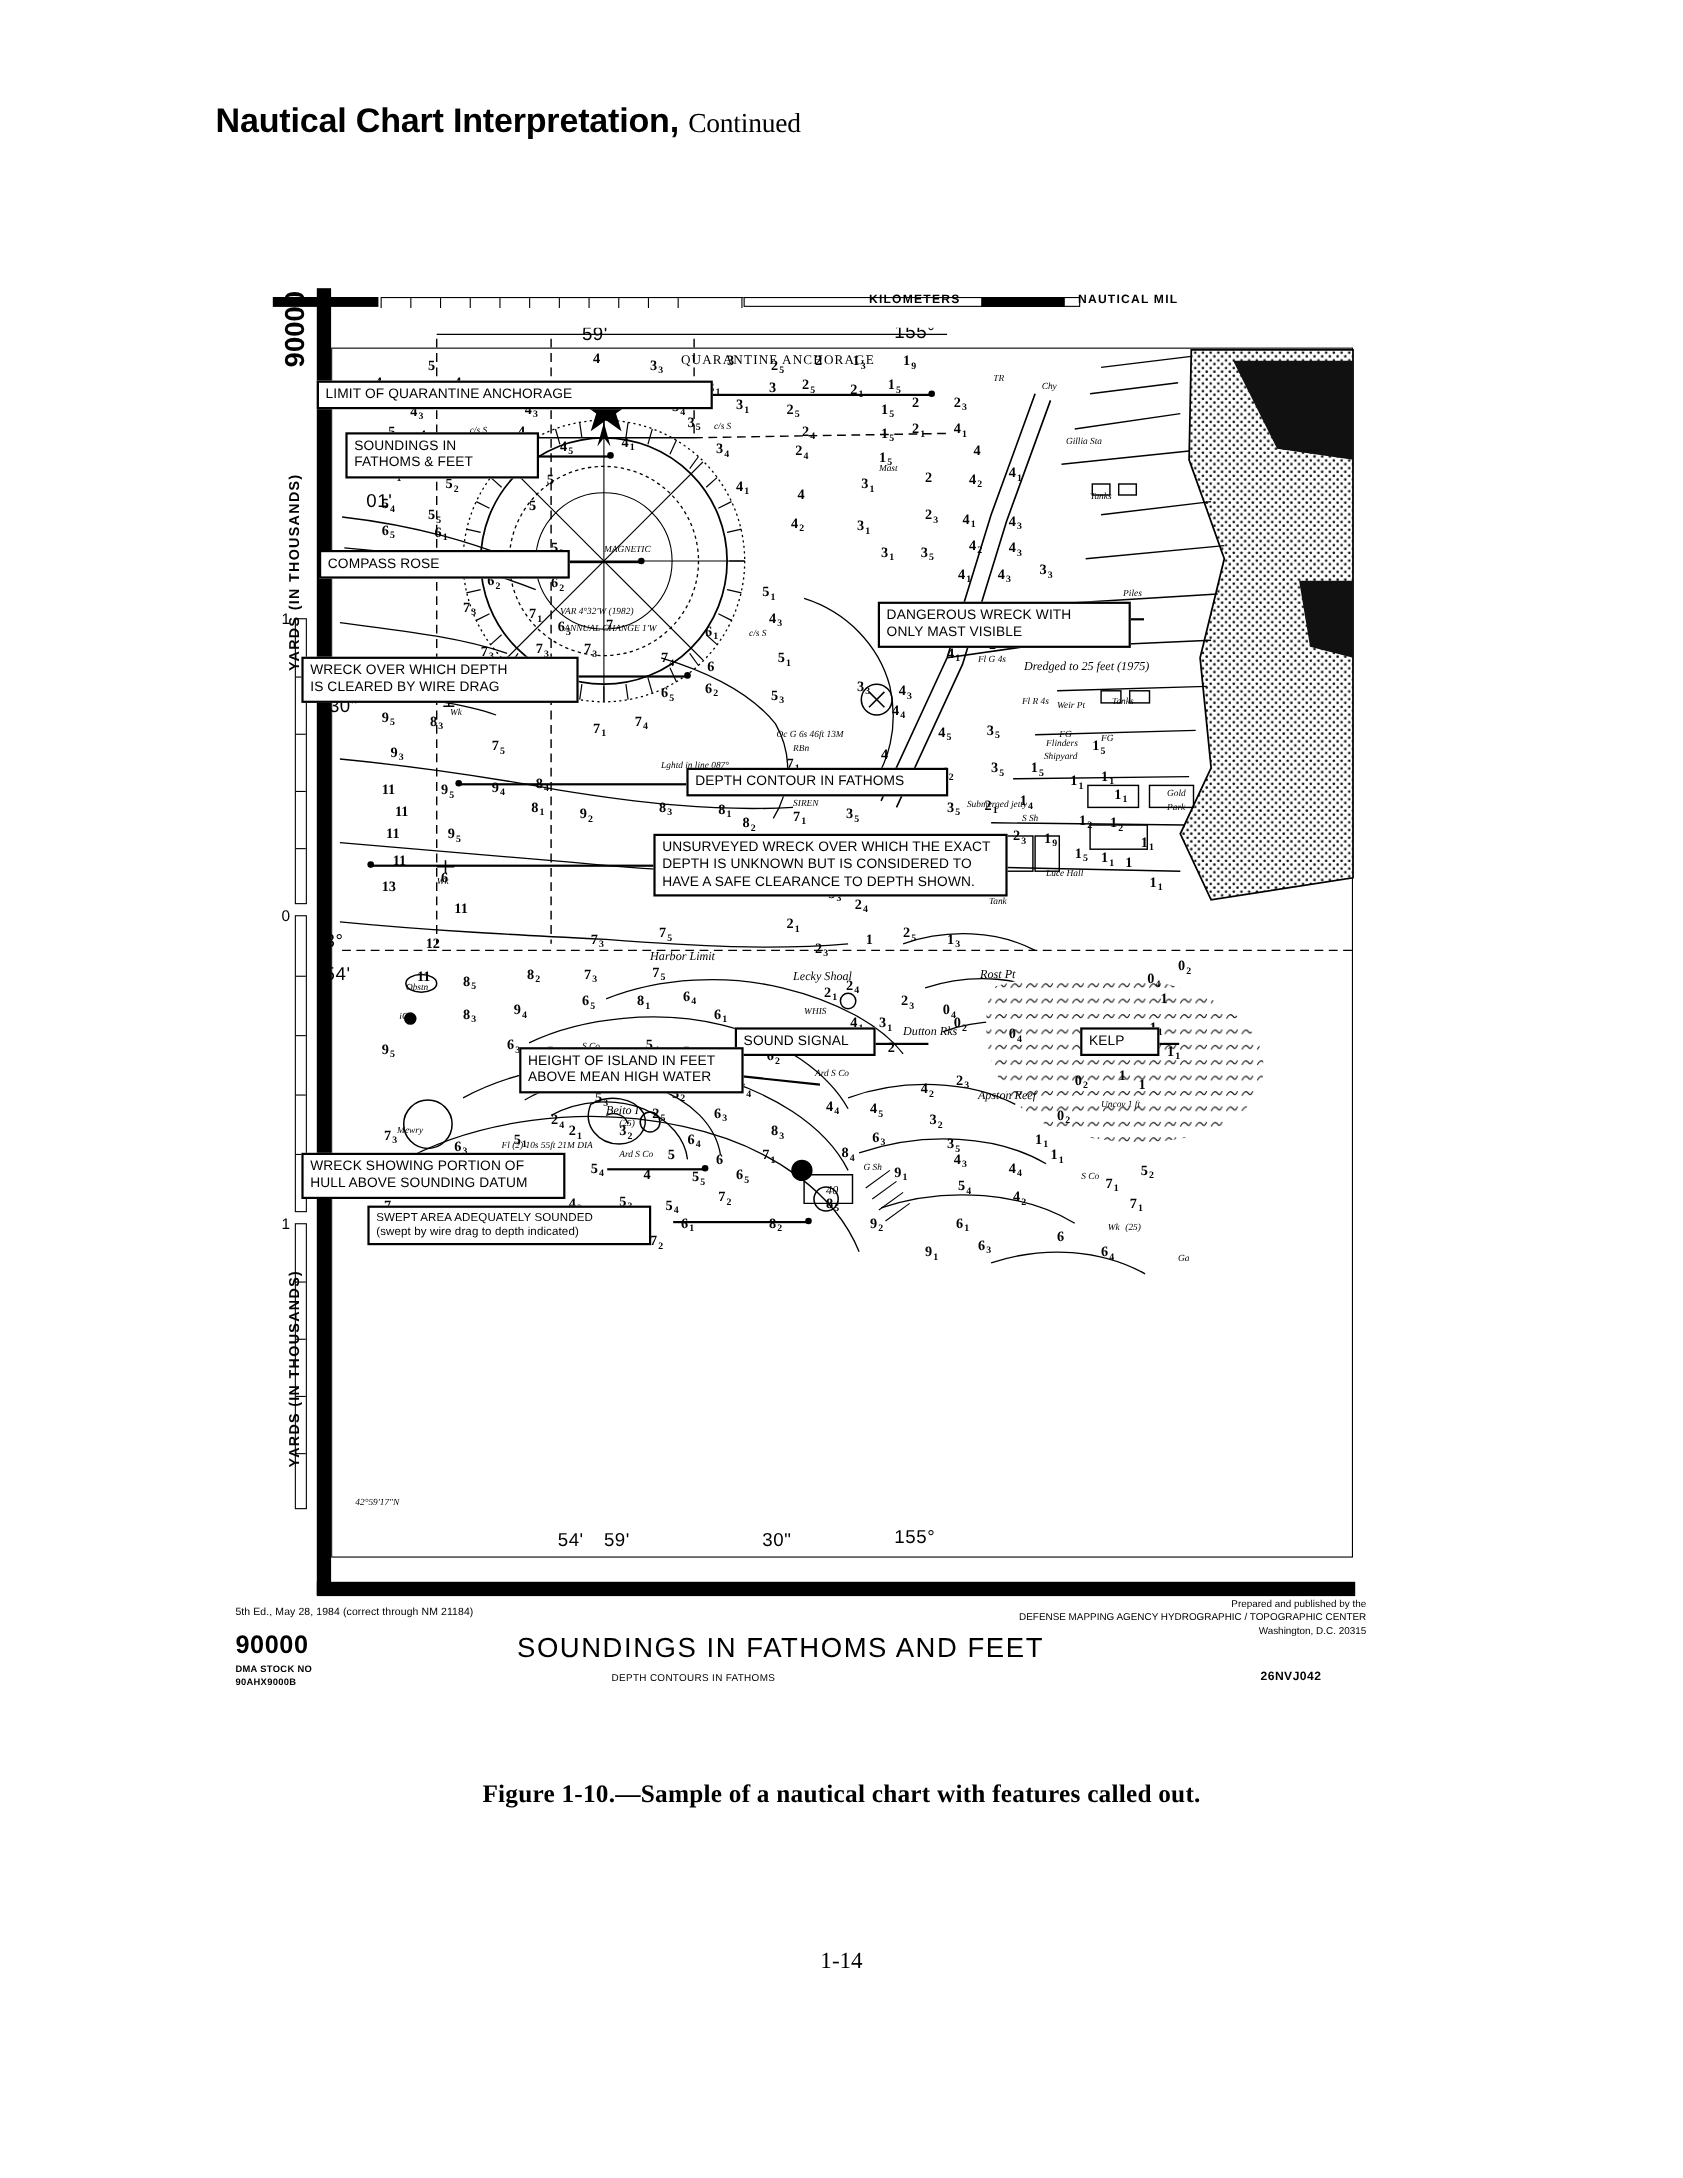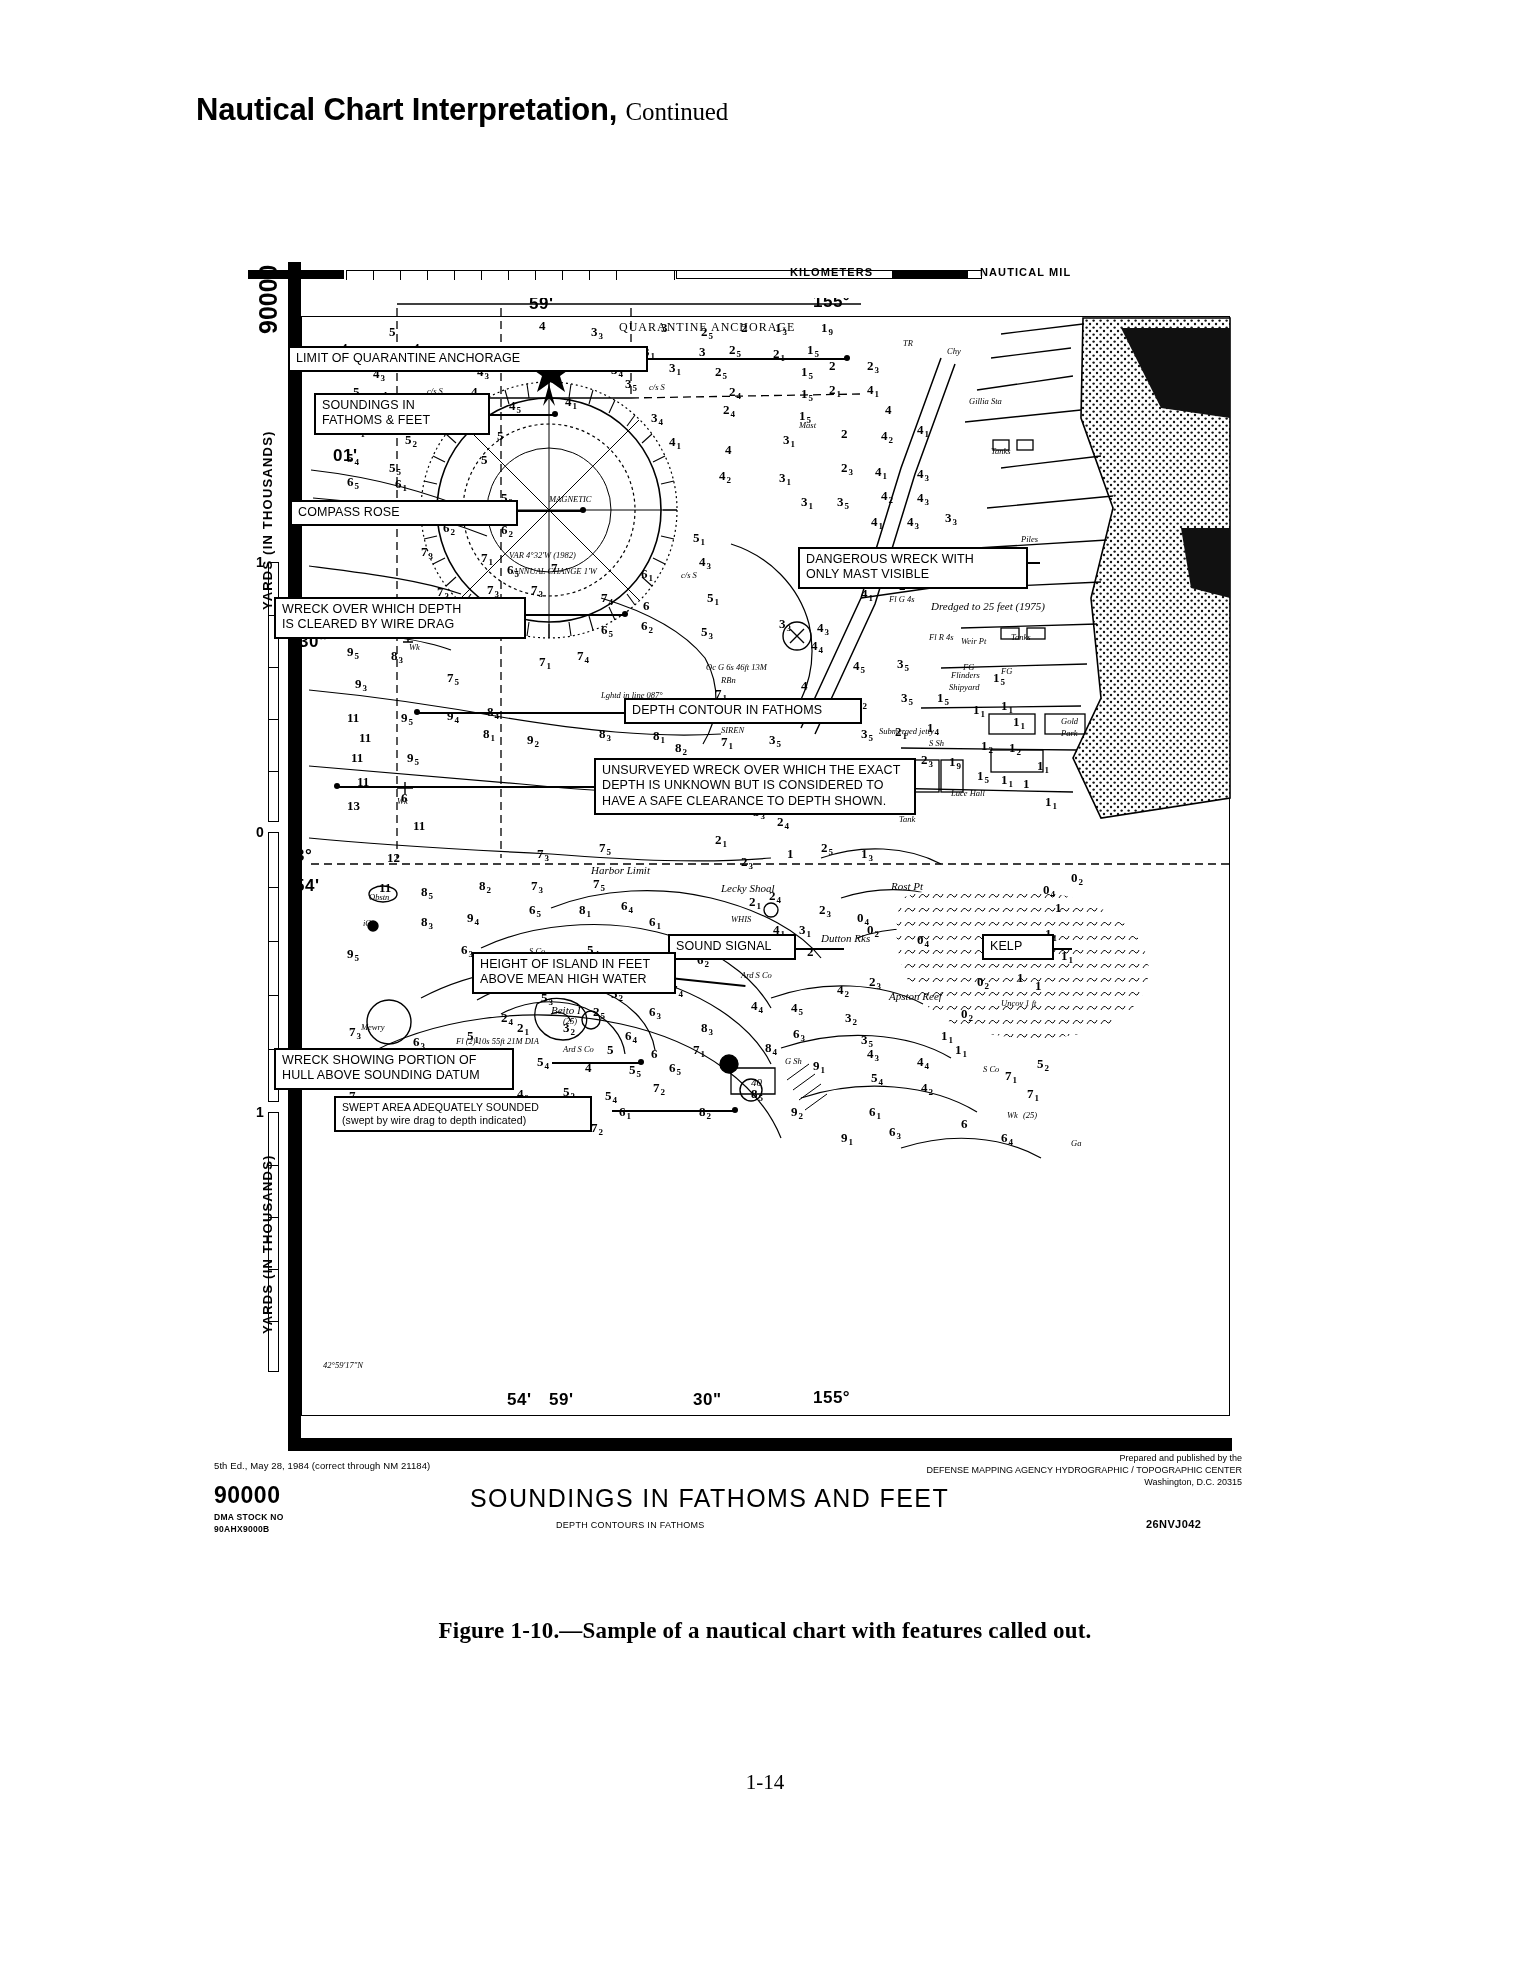--- a/index.html
+++ b/index.html
@@ -109,21 +109,21 @@
     width: 929px;
     height: 1100px;
     border: 1.4px solid #000;
     box-sizing: border-box;
   }
 
   
   .grat {
     position: absolute;
     font-size: 17px;
-    font-weight: bold;
+    font-weight: normal;
     letter-spacing: 0.5px;
     white-space: nowrap;
   }
   .grat.small { font-size: 14px; }
 
   
   .vlabel {
     position: absolute;
     transform-origin: 0 0;
     transform: rotate(-90deg);
@@ -531,21 +531,21 @@
         <div class="sounding" style="left: 80px; top: 90px;">4<sub>5</sub></div>
         <div class="sounding" style="left: 170px; top: 86px;">4<sub>3</sub></div>
         <div class="sounding" style="left: 324px; top: 78px;">3<sub>5</sub></div>
         <div class="sounding" style="left: 428px; top: 86px;">2<sub>4</sub></div>
         <div class="sounding" style="left: 500px; top: 88px;">1<sub>5</sub></div>
         <div class="sounding" style="left: 528px; top: 84px;">2<sub>1</sub></div>
         <div class="sounding" style="left: 566px; top: 84px;">4<sub>1</sub></div>
         <div class="sounding" style="left: 46px; top: 108px;">6</div>
         <div class="sounding" style="left: 208px; top: 100px;">4<sub>5</sub></div>
         <div class="sounding" style="left: 264px; top: 96px;">4<sub>1</sub></div>
-        <div class="sounding" style="left: 350px; top: 112px;">3<sub>4</sub></div>
+        <div class="sounding" style="left: 350px; top: 102px;">3<sub>4</sub></div>
         <div class="sounding" style="left: 422px; top: 104px;">2<sub>4</sub></div>
         <div class="sounding" style="left: 498px; top: 110px;">1<sub>5</sub></div>
         <div class="sounding" style="left: 584px; top: 104px;">4</div>
         <div class="sounding" style="left: 52px; top: 124px;">5<sub>1</sub></div>
         <div class="sounding" style="left: 104px; top: 134px;">5<sub>2</sub></div>
         <div class="sounding" style="left: 196px; top: 130px;">5</div>
         <div class="sounding" style="left: 368px; top: 136px;">4<sub>1</sub></div>
         <div class="sounding" style="left: 424px; top: 144px;">4</div>
         <div class="sounding" style="left: 482px; top: 134px;">3<sub>1</sub></div>
         <div class="sounding" style="left: 540px; top: 128px;">2</div>

